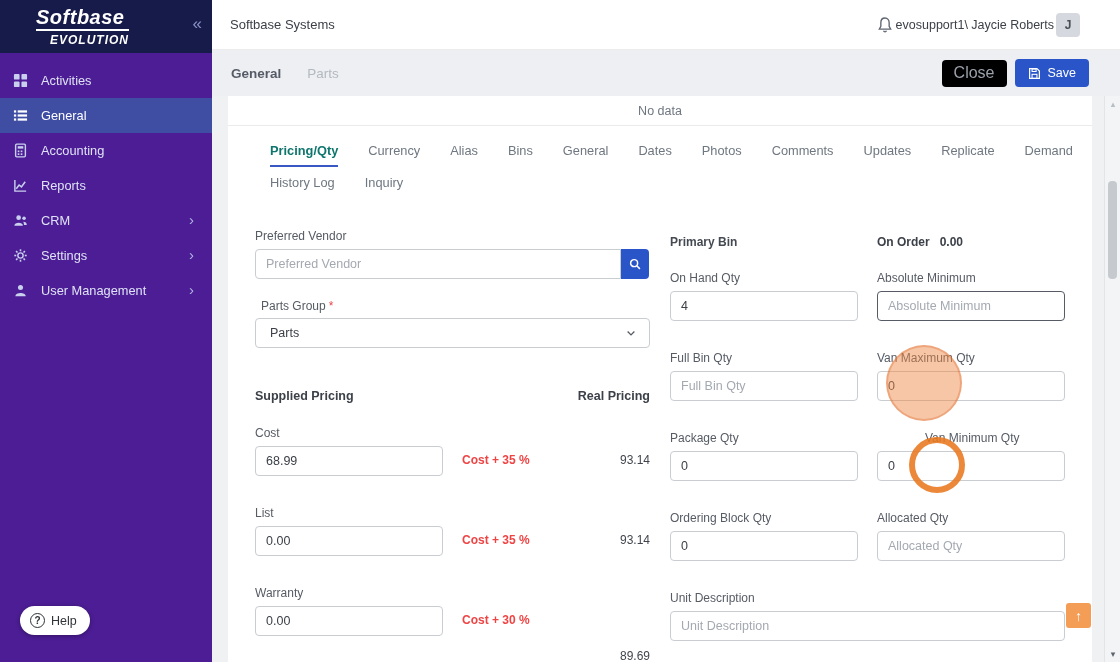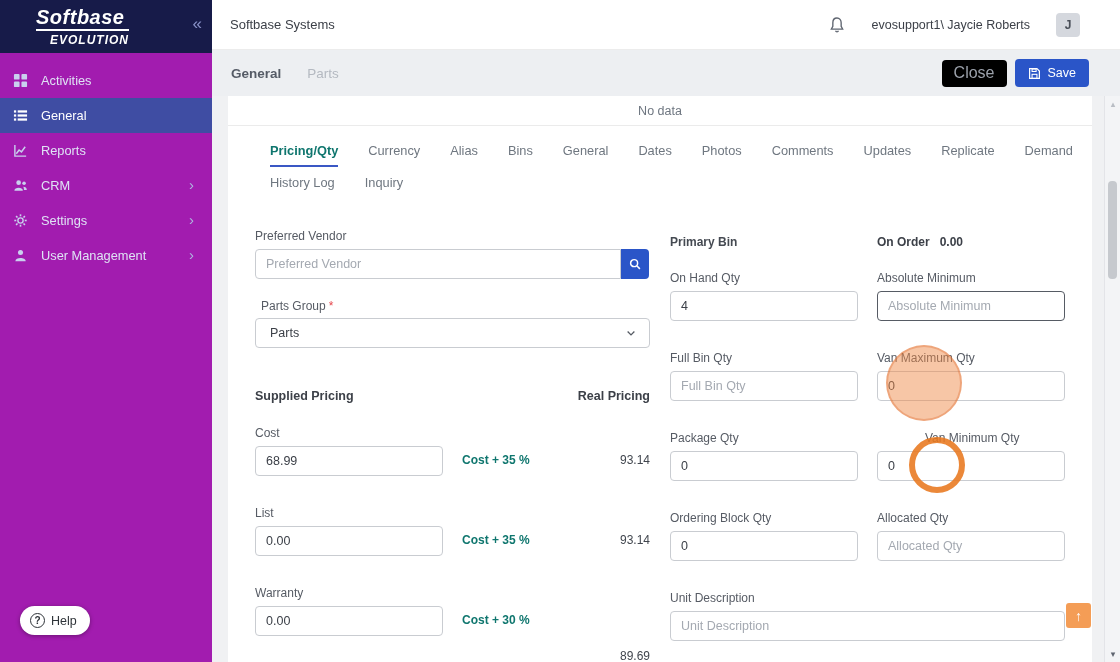--- a/index.html
+++ b/index.html
@@ -1,39 +1,39 @@
 <!DOCTYPE html>
 <html><head>
 <meta charset="utf-8">
 <style>
   * { margin:0; padding:0; box-sizing:border-box; }
   html,body { width:1120px; height:662px; overflow:hidden; }
   body { font-family:"Liberation Sans","DejaVu Sans",sans-serif; background:#f0f1f3; }
   .app { position:relative; width:1120px; height:662px; overflow:hidden; }
 
   
-  .sidebar { position:absolute; left:0; top:0; width:212px; height:662px; background:#a21caf; z-index:5; }
+  .sidebar { position:absolute; left:0; top:0; width:212px; height:662px; background:#4c1d95; z-index:5; }
   .logo-area { position:relative; height:53px; background:#171b49; display:flex; align-items:center; padding-left:36px; }
   .logo-line1 { color:#fff; font-style:italic; font-weight:700; font-size:20px; letter-spacing:.5px; border-bottom:2px solid #fff; padding-bottom:1px; line-height:1.05; }
   .logo-line2 { color:#fff; font-style:italic; font-weight:700; font-size:12px; letter-spacing:1px; margin-left:14px; margin-top:2px; }
   .collapse { position:absolute; right:10px; top:14px; color:#8a93c9; font-size:17px; cursor:pointer; }
   .menu { position:absolute; top:63px; left:0; width:212px; }
   .menu-item { display:flex; align-items:center; height:35px; padding-left:12px; color:#dfe3f5; font-size:12.8px; cursor:pointer; position:relative; }
   .menu-item .mi-icon { width:16px; height:16px; margin-right:13px; color:#c9d0ee; display:flex; align-items:center; justify-content:center; flex:0 0 16px; }
   .menu-item.active { background:#3f4da3; color:#ffffff; }
   .menu-item.active .mi-icon { color:#ffffff; }
   .menu-chevron { position:absolute; right:18px; top:50%; transform:translateY(-58%); font-size:15px; color:#aeb6e0; }
   .help-pill { position:absolute; left:20px; top:606px; height:29px; background:#ffffff; border-radius:15px; display:flex; align-items:center; padding:0 13px 0 10px; box-shadow:0 1px 4px rgba(0,0,0,.35); cursor:pointer; }
   .help-q { width:15px; height:15px; border:1.5px solid #2e3338; border-radius:50%; font-size:10px; font-weight:700; color:#2e3338; display:flex; align-items:center; justify-content:center; margin-right:6px; }
   .help-text { font-size:12.5px; color:#2e3338; }
 
   
   .topbar { position:absolute; left:212px; top:0; width:908px; height:50px; background:#fff; border-bottom:1px solid #ececec; display:flex; align-items:center; padding:0 40px 0 18px; }
   .topbar-title { font-size:13px; color:#3c4048; }
-  .topbar-right { margin-left:auto; display:flex; align-items:center; gap:26px; }
+  .topbar-right { margin-left:auto; display:flex; align-items:center; gap:2px; }
   .bell { width:18px; height:18px; color:#5f6570; cursor:pointer; }
   .user-name { font-size:12.5px; color:#3c4048; }
   .avatar { width:24px; height:24px; border-radius:4px; background:#d5d8de; color:#4a4f58; font-size:12px; font-weight:700; display:flex; align-items:center; justify-content:center; cursor:pointer; }
 
   
   .subbar { position:absolute; left:212px; top:50px; width:908px; height:46px; background:#edeff2; display:flex; align-items:center; padding:0 31px 0 19px; }
   .wtab { font-size:13.5px; margin-right:26px; cursor:pointer; }
   .wtab.active { color:#555b66; font-weight:700; }
   .wtab.inactive { color:#b4b9c1; }
   .subbar-actions { margin-left:auto; display:flex; align-items:center; gap:8px; }
@@ -53,21 +53,21 @@
   .bold-label { position:absolute; font-size:12px; font-weight:700; color:#454a52; }
   .txt { position:absolute; height:30px; border:1px solid #c9ccd1; border-radius:4px; padding:0 10px; font-size:12.5px; color:#3c4048; font-family:inherit; background:#fff; outline:none; }
   .txt::placeholder { color:#a4a9b1; }
   .txt.focus-border { border-color:#565b64; }
   .vendor-row { position:absolute; display:flex; }
   .vendor-row .txt { position:static; border-radius:4px 0 0 4px; }
   .search-btn { width:28px; height:30px; background:#2a55c8; border:none; border-radius:0 4px 4px 0; cursor:pointer; display:flex; align-items:center; justify-content:center; }
   .select { position:absolute; height:30px; border:1px solid #c9ccd1; border-radius:4px; padding:0 12px 0 14px; font-size:12.5px; color:#3c4048; display:flex; align-items:center; justify-content:space-between; cursor:pointer; background:#fff; }
   .row-between { position:absolute; display:flex; justify-content:space-between; }
   .hdr { font-size:12.5px; font-weight:700; color:#3c4048; }
-  .formula { position:absolute; font-size:12px; font-weight:700; color:#0f766e; }
+  .formula { position:absolute; font-size:12px; font-weight:700; color:#ef4444; }
   .realval { position:absolute; font-size:12px; color:#41464e; text-align:right; }
   .onorder-row { position:absolute; display:flex; gap:10px; }
 
   
   .circle-fill { position:absolute; left:886px; top:345px; width:76px; height:76px; border-radius:50%;
     background:rgba(238,135,70,.48); border:2px solid rgba(222,104,44,.35); z-index:8; pointer-events:none; }
   .circle-ring { position:absolute; left:909px; top:437px; width:56px; height:56px; border-radius:50%;
     border:6px solid rgba(232,120,30,.88); z-index:8; pointer-events:none; }
   .scrolltop-btn { position:absolute; left:1066px; top:603px; width:25px; height:25px; border-radius:3px;
     background:rgba(242,140,56,.85); color:#fff; font-size:14px; display:flex; align-items:center; justify-content:center; cursor:pointer; z-index:9; }
@@ -115,20 +115,35 @@
                 <rect x="1" y="2.5" width="2.4" height="2.4"></rect>
                 <rect x="5" y="2.5" width="10" height="2.4"></rect>
                 <rect x="1" y="6.8" width="2.4" height="2.4"></rect>
                 <rect x="5" y="6.8" width="10" height="2.4"></rect>
                 <rect x="1" y="11.1" width="2.4" height="2.4"></rect>
                 <rect x="5" y="11.1" width="10" height="2.4"></rect>
               </g>
             </svg>
         </span>
         <span>General</span>
+      </div>
+      <div class="menu-item">
+        <span class="mi-icon">
+          <svg width="15" height="15" viewBox="0 0 16 16">
+              <rect x="2.8" y="1.2" width="10.4" height="13.6" rx="1.2" fill="none" stroke="currentColor" stroke-width="1.5"></rect>
+              <rect x="5" y="3.4" width="6" height="2.6" fill="currentColor"></rect>
+              <g fill="currentColor">
+                <rect x="5" y="8" width="1.8" height="1.8"></rect>
+                <rect x="8.2" y="8" width="1.8" height="1.8"></rect>
+                <rect x="5" y="11" width="1.8" height="1.8"></rect>
+                <rect x="8.2" y="11" width="1.8" height="1.8"></rect>
+              </g>
+            </svg>
+        </span>
+        <span>Accounting</span>
       </div>
       <div class="menu-item">
         <span class="mi-icon">
           <svg width="15" height="15" viewBox="0 0 16 16">
               <path d="M2 2 V14 H14" fill="none" stroke="currentColor" stroke-width="1.5"></path>
               <polyline points="3.5,11.5 6.5,7.5 9,9.5 13,4" fill="none" stroke="currentColor" stroke-width="1.6"></polyline>
             </svg>
         </span>
         <span>Reports</span>
       </div>

